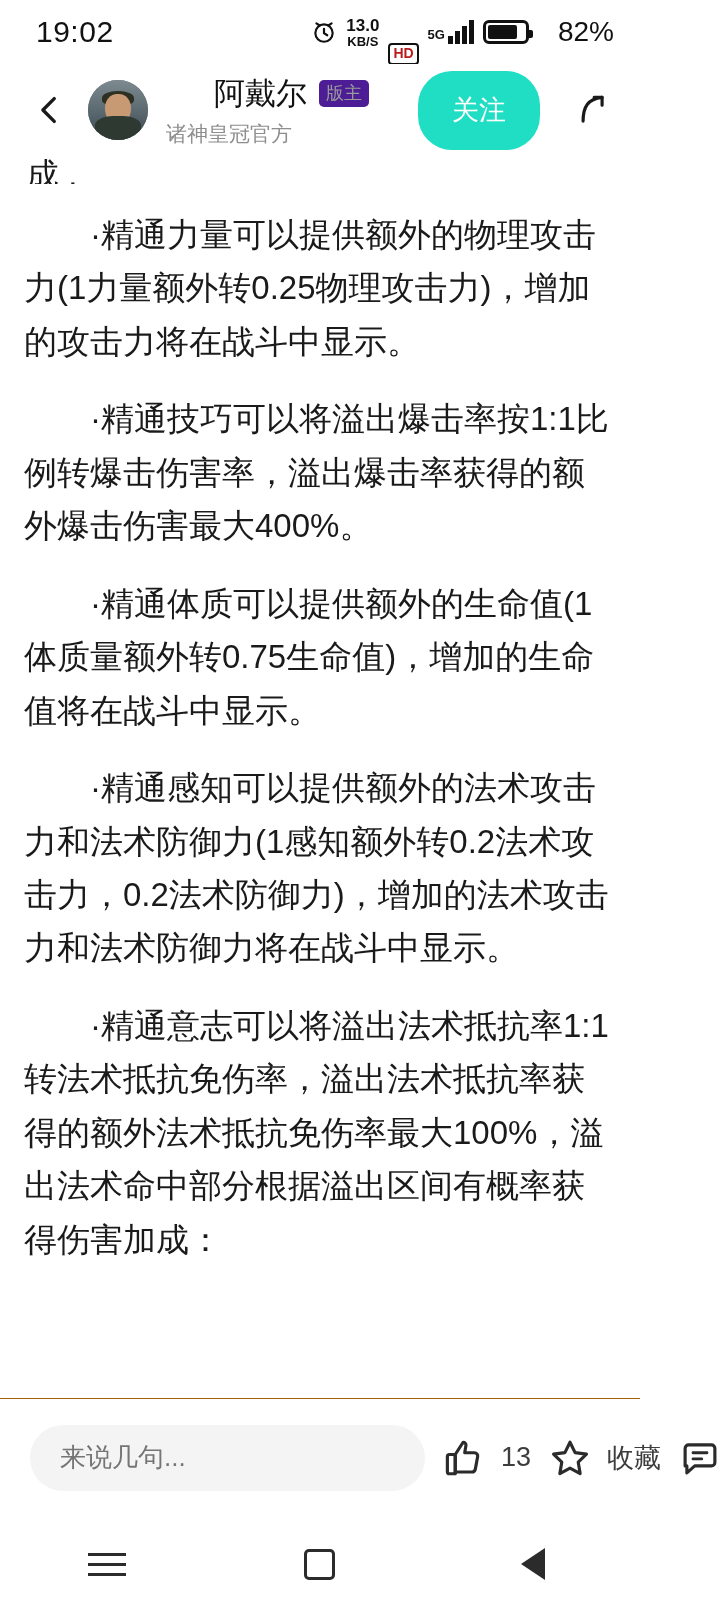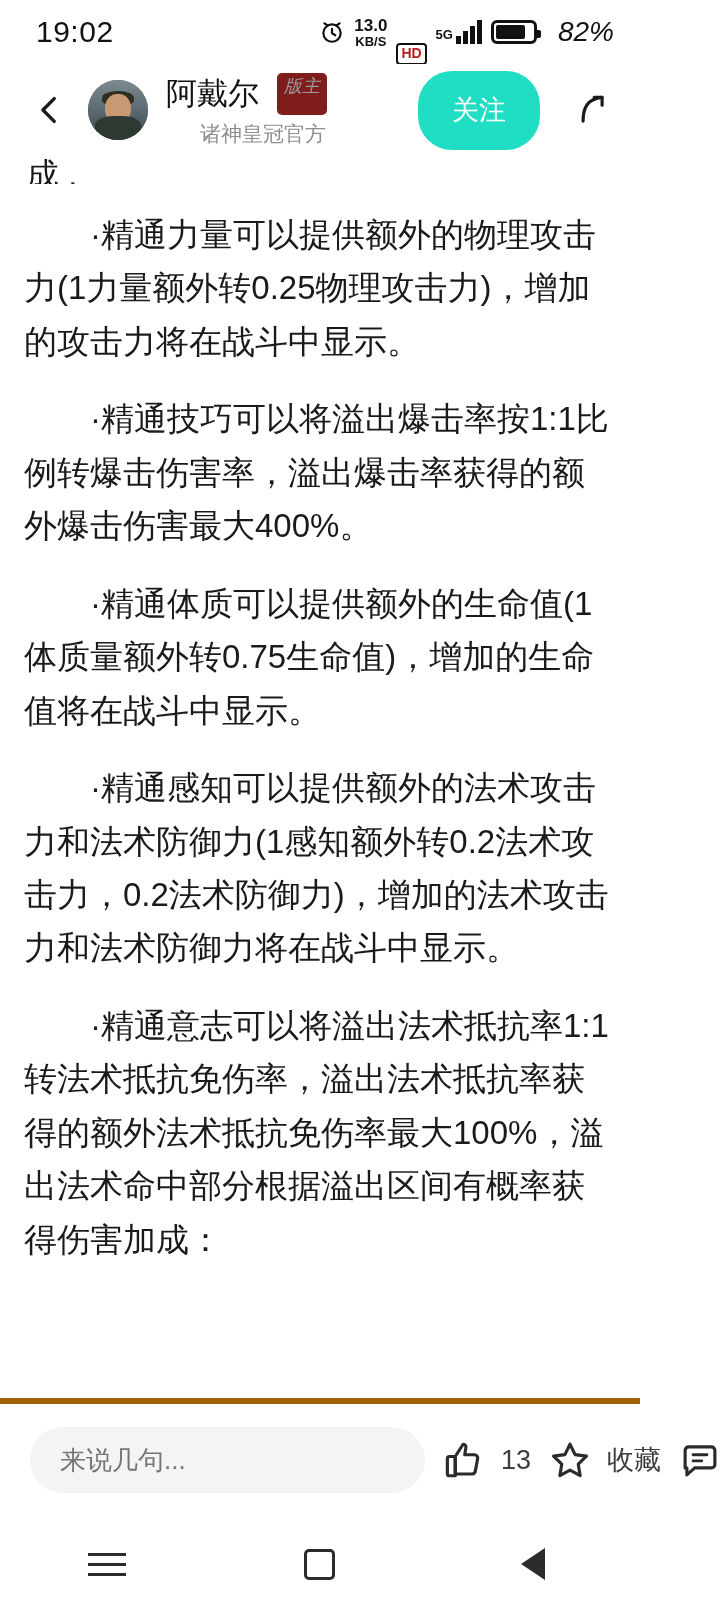--- a/index.html
+++ b/index.html
@@ -88,21 +88,21 @@
   }
   .battery::after {
     content: "";
     position: absolute;
     right: -7px; top: 7px;
     width: 4px; height: 8px;
     background: #111;
     border-radius: 0 2px 2px 0;
   }
   .battery .fill { height: 100%; background: #111; border-radius: 2px; width: 82%; }
-  .batt-pct { font-size: 28px; color: #111; margin-left: 12px; font-style: italic; }
+  .batt-pct { font-size: 28px; color: #111; margin-left: 20px; }
 
   
   .header {
     flex: 0 0 92px;
     display: flex;
     align-items: center;
     padding: 0 22px 0 26px;
     background: #ffffff;
     gap: 14px;
   }
@@ -147,42 +147,40 @@
     letter-spacing: -0.5px;
   }
   .author-block {
     display: flex;
     flex-direction: column;
     justify-content: center;
     flex: 1 1 auto;
     min-width: 0;
     margin-left: 4px;
   }
-  .author-line { display: flex; gap: 18px; }
+  .author-line { display: flex; align-items: center; gap: 12px; margin-left: 48px; }
   .author-name {
     font-size: 31px;
     color: #111;
     font-weight: 500;
     white-space: nowrap;
   }
   .moderator-tag {
     font-size: 18px;
     color: #9a9a9a;
-    background: #7f1d1d;
+    background: #4c1d95;
     border-radius: 5px;
     padding: 2px 7px;
     line-height: 1.25;
-    font-style: italic;
   }
   .author-sub {
     font-size: 21px;
     color: #8e8e8e;
     margin-top: 5px;
     white-space: nowrap;
-    margin-left: 34px;
   }
   .follow-btn {
     flex: 0 0 auto;
     background: #1fdec4;
     color: #ffffff;
     font-size: 27px;
     border: none;
     border-radius: 34px;
     padding: 26px 34px;
     line-height: 1;
@@ -224,21 +222,21 @@
     position: absolute;
     left: 0; right: 0; bottom: 0;
     height: 30px;
     background: linear-gradient(rgba(255,255,255,0), #ffffff);
     pointer-events: none;
   }
 
   
   .actionbar {
     flex: 0 0 118px;
-    border-top: 6px solid #a16207;
+    border-top: 1px solid #a16207;
     display: flex;
     align-items: center;
     padding: 9px 30px;
     gap: 18px;
     background: #ffffff;
   }
   .comment-input {
     flex: 1 1 auto;
     height: 66px;
     background: #f4f4f4;

